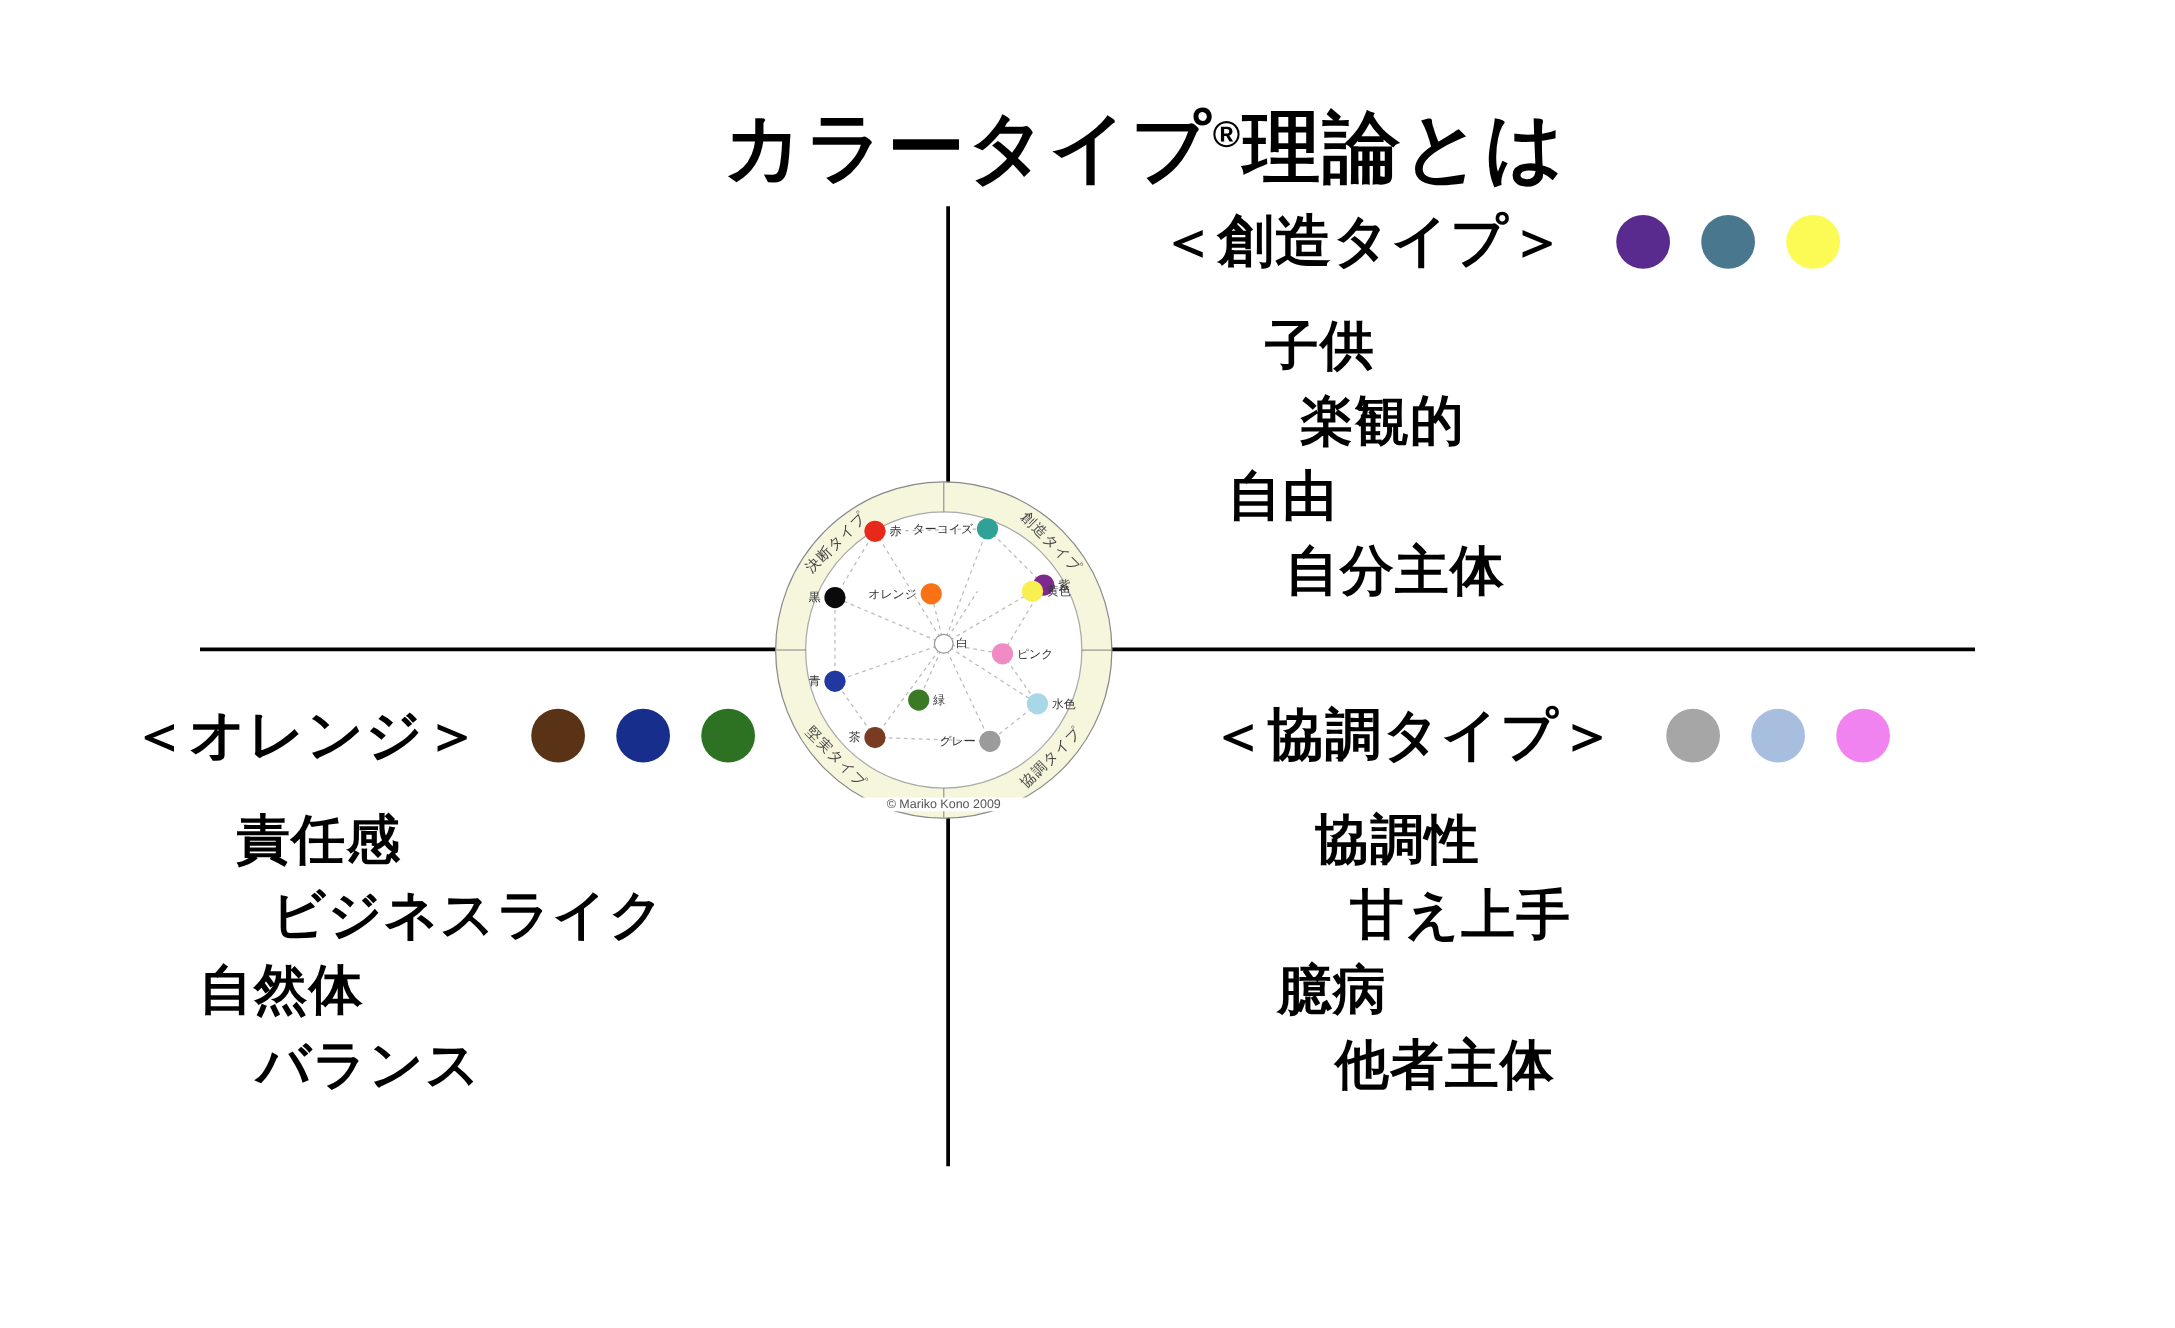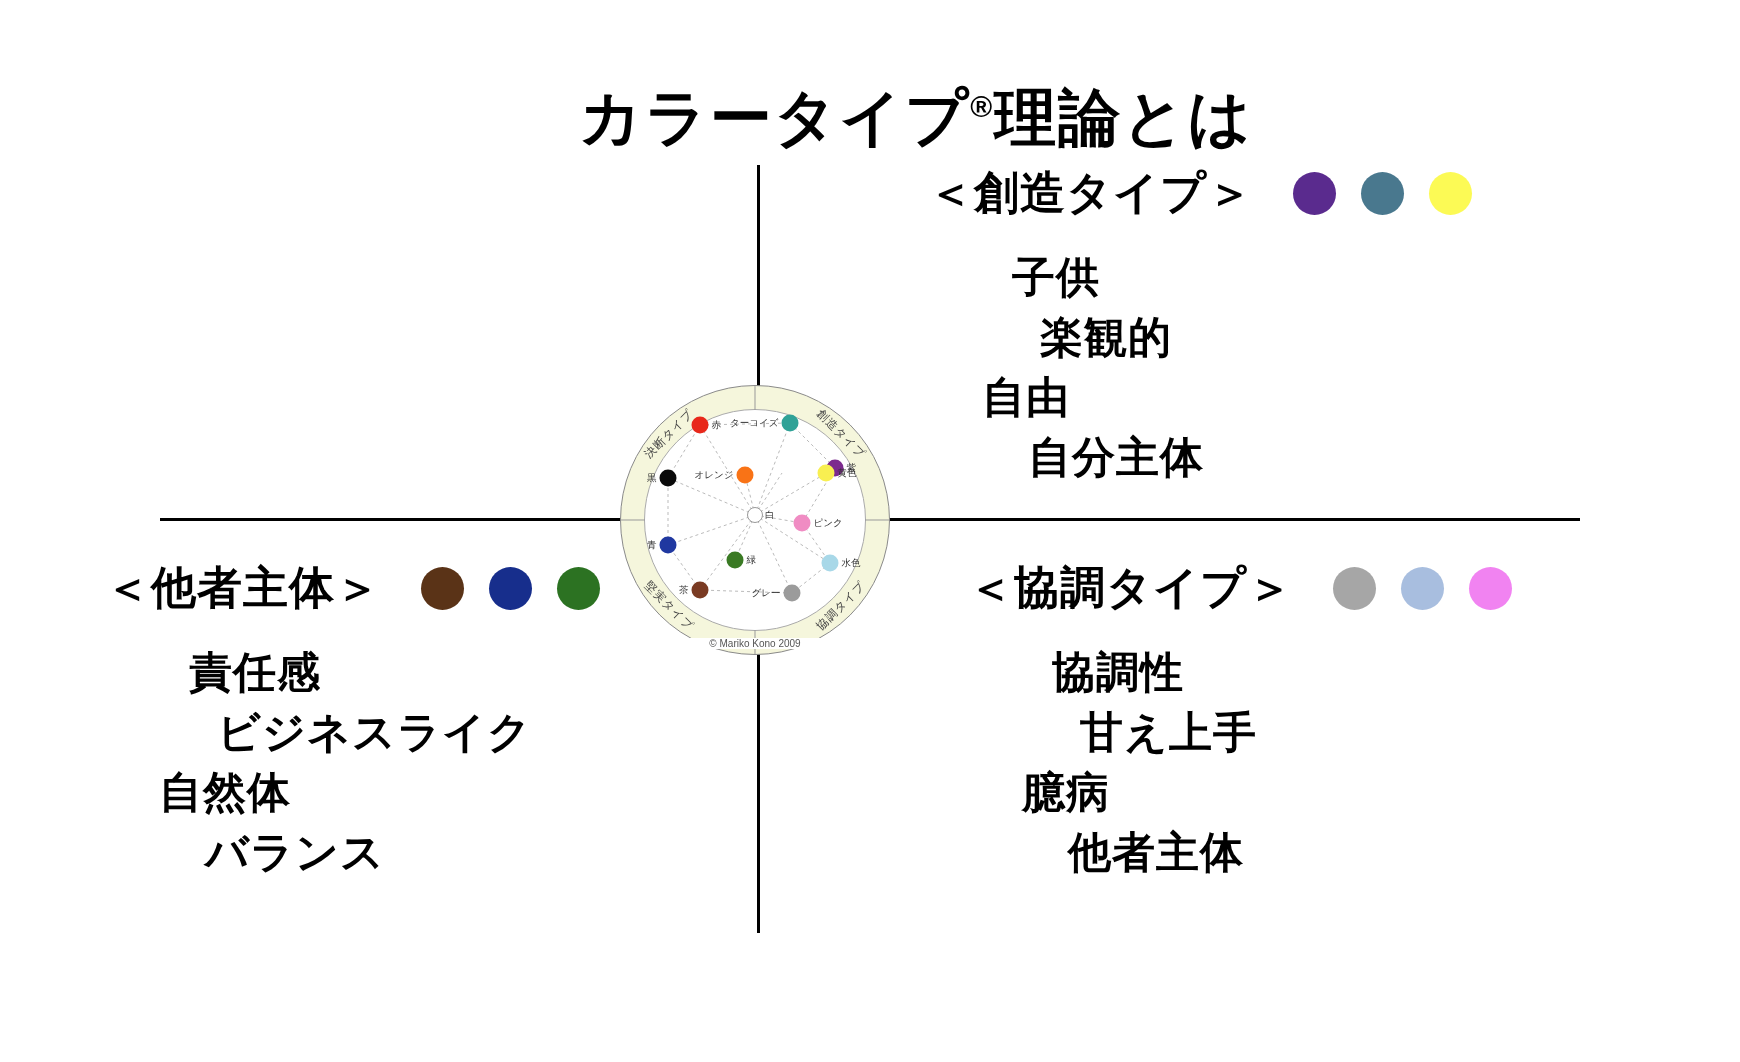--- a/index.html
+++ b/index.html
@@ -74,21 +74,21 @@
     <div class="traits">
       <div class="trait ind-a">子供</div>
       <div class="trait ind-b">楽観的</div>
       <div class="trait ind-c">自由</div>
       <div class="trait ind-d">自分主体</div>
     </div>
   </div>
 
   <div class="quad" id="quad-2">
     <div class="quad-header">
-      <span class="quad-title">＜他者主体＞</span>
+      <span class="quad-title">＜オレンジ＞</span>
       <span class="dotrow">
         <span class="bigdot" style="background: rgb(90, 51, 23);"></span>
         <span class="bigdot" style="background: rgb(23, 46, 140);"></span>
         <span class="bigdot" style="background: rgb(44, 114, 34);"></span>
       </span>
     </div>
     <div class="traits">
       <div class="trait ind-a">責任感</div>
       <div class="trait ind-b">ビジネスライク</div>
       <div class="trait ind-c">自然体</div>

